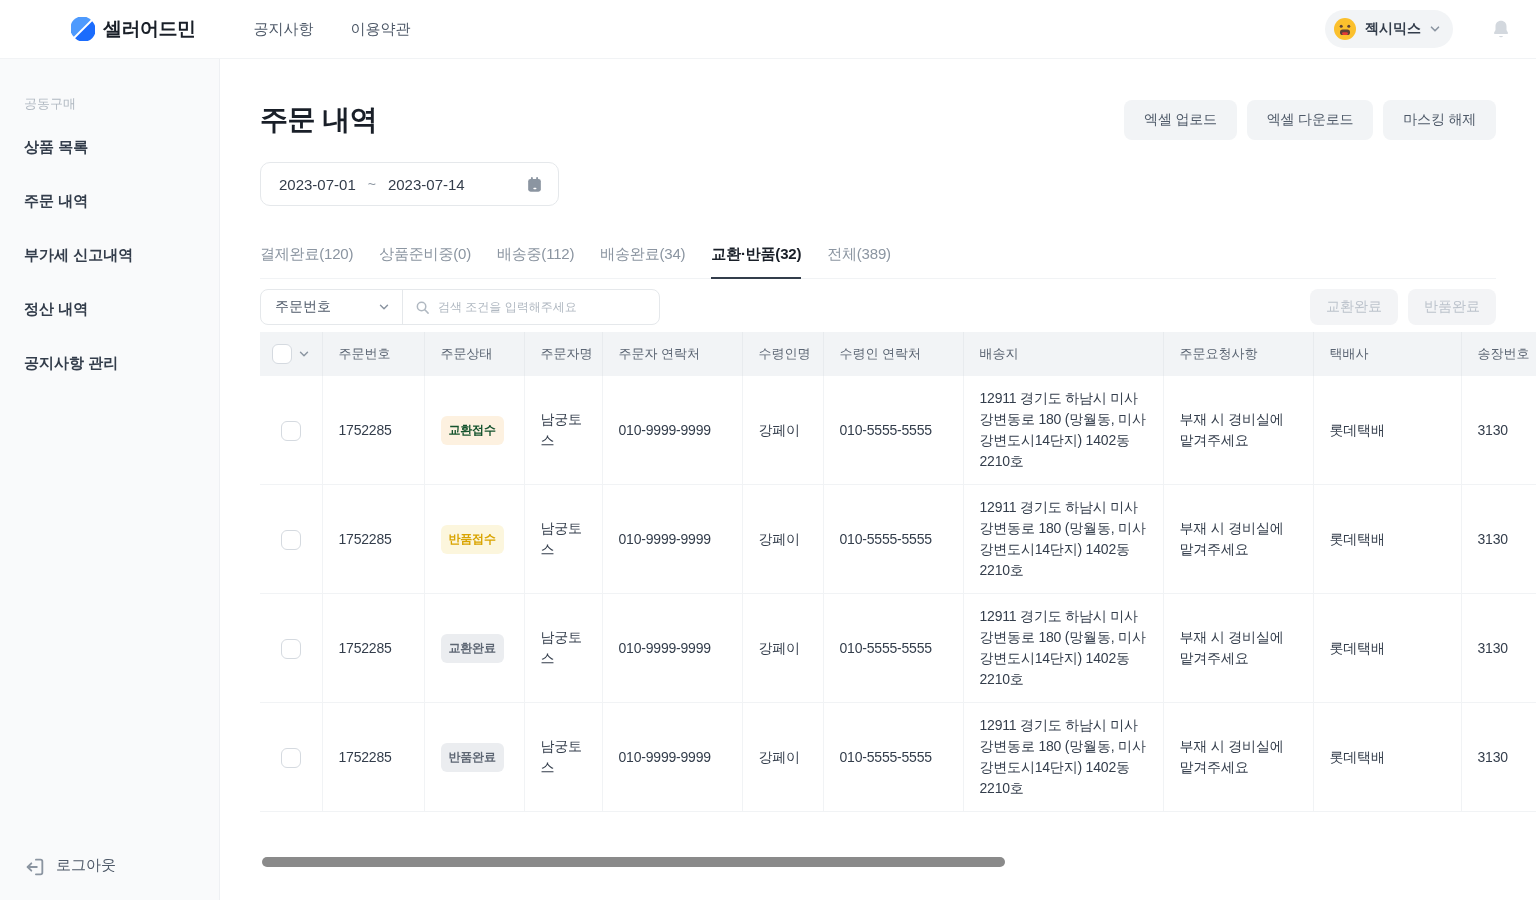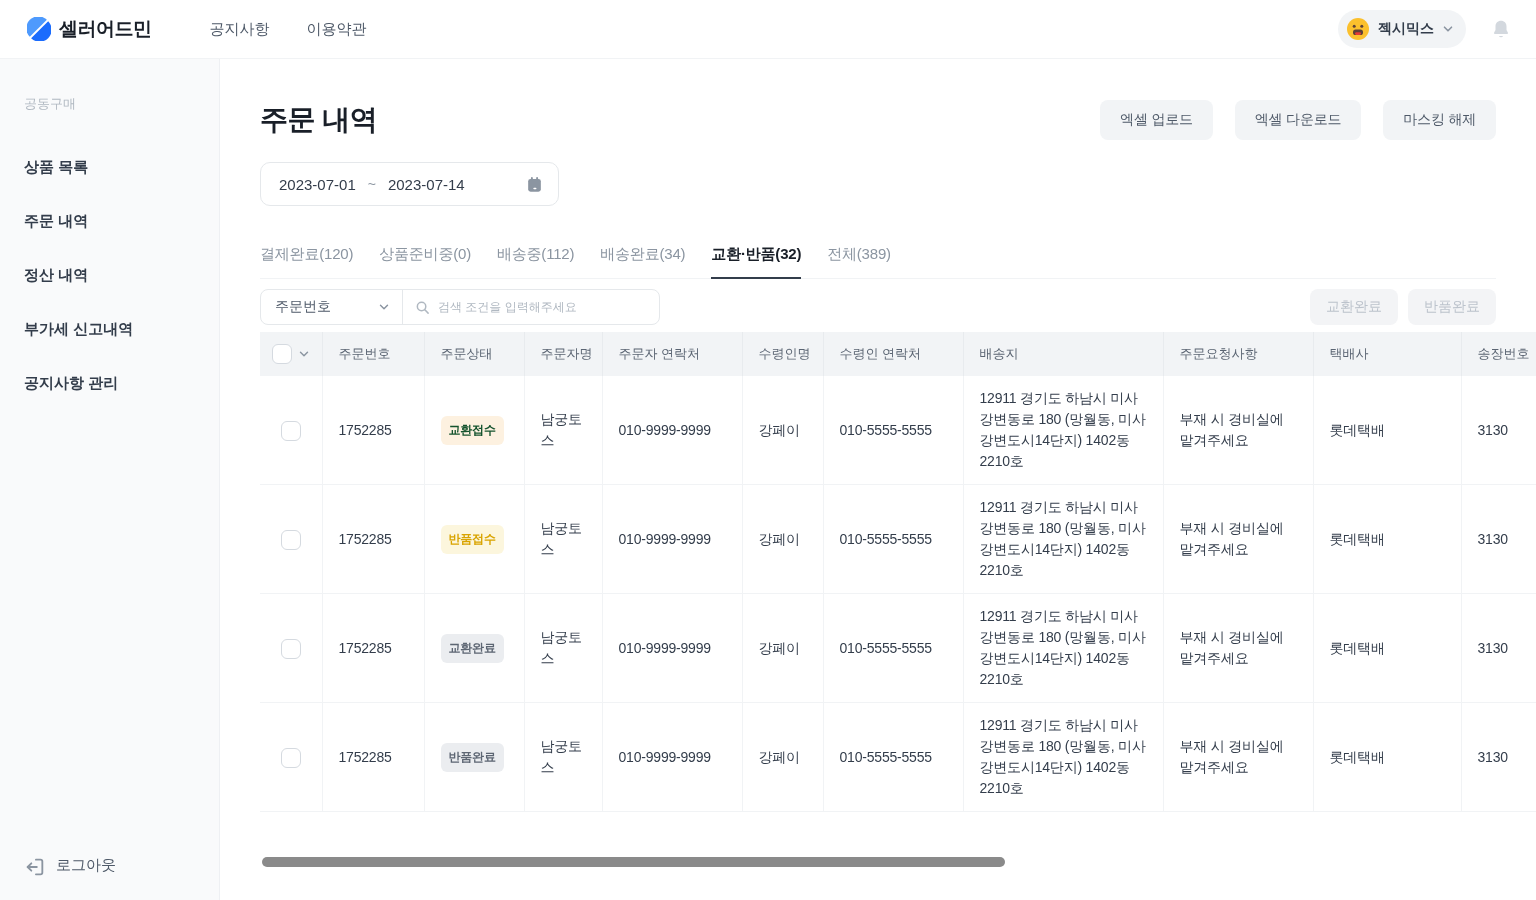--- a/index.html
+++ b/index.html
@@ -1,40 +1,40 @@
 <!DOCTYPE html>
 <html><head>
 <meta charset="utf-8">
 <style>
   * { margin:0; padding:0; box-sizing:border-box; }
   html,body { width:1536px; height:900px; overflow:hidden; background:#fff;
     font-family:"Liberation Sans","DejaVu Sans",sans-serif; color:#333d4b; }
   .topbar { height:59px; display:flex; align-items:center; padding:0 24px 0 27px;
     border-bottom:1px solid #f1f3f5; background:#fff; position:relative; z-index:5; }
-  .logo { display:flex; align-items:center; gap:8px; }
+  .logo { display:flex; align-items:center; gap:8px;margin-left:44px; }
   .logo-text { font-size:19px; font-weight:800; color:#191f28; letter-spacing:-0.5px; }
   .top-nav { display:flex; gap:37px; margin-left:58px; }
   .top-nav-item { font-size:15px; color:#4e5968; cursor:pointer; }
-  .top-right { margin-left:auto; display:flex; align-items:center; gap:24px; }
+  .top-right { margin-left:auto; display:flex; align-items:center; gap:37px; }
   .profile-pill { display:flex; align-items:center; gap:8px; background:#f2f4f6;
     border-radius:20px; height:38px; padding:0 12px 0 8px; cursor:pointer; }
   .profile-name { font-size:14px; font-weight:600; color:#333d4b; }
   .layout { display:flex; height:841px; }
   .sidebar { width:220px; background:#f9fafb; border-right:1px solid #eef0f3;
     padding:36px 24px 0; position:relative; flex:none; }
-  .sidebar-section { font-size:13px; color:#b0b8c1; margin-bottom:32px; }
+  .sidebar-section { font-size:13px; color:#b0b8c1; margin-bottom:12px; }
   .sidebar-item { font-size:15px; font-weight:700; color:#333d4b; padding:13px 0;
     margin-bottom:9px; cursor:pointer; }
   .logout { position:absolute; bottom:12px; left:24px; display:flex; align-items:flex-start;
     gap:10px; font-size:15px; color:#4e5968; cursor:pointer; padding:10px 0; }
   .main { flex:1; position:relative; overflow:hidden; }
   .main-inner { padding:41px 40px 0; }
   .title-row { display:flex; align-items:center; justify-content:space-between; }
   .page-title { font-size:28px; font-weight:700; color:#191f28; letter-spacing:-0.5px; }
-  .toolbar { display:flex; gap:22px; }
+  .toolbar { display:flex; gap:10px; }
   .btn { height:40px; padding:0 20px; background:#f2f4f6; border:none; border-radius:8px;
     font-size:14px; font-weight:500; color:#4e5968; cursor:pointer;
     font-family:inherit; letter-spacing:-0.2px; }
   .date-picker { margin-top:22px; width:299px; height:44px; border:1px solid #e5e8eb;
     border-radius:10px; display:flex; align-items:center; padding:0 14px 0 18px;
     gap:12px; cursor:pointer; }
   .date-text { font-size:15px; color:#333d4b; }
   .date-sep { font-size:14px; color:#8b95a1; }
   .date-picker .cal { margin-left:auto; }
   .tabs { margin-top:39px; display:flex; gap:26px; border-bottom:1px solid #f1f3f5; }
@@ -121,22 +121,22 @@
     </span>
   </div>
 </header>
 
 <div class="layout">
   <aside class="sidebar">
     <div class="sidebar-section">공동구매</div>
     <nav>
         <div class="sidebar-item">상품 목록</div>
         <div class="sidebar-item">주문 내역</div>
+        <div class="sidebar-item">부가세 신고내역</div>
         <div class="sidebar-item">정산 내역</div>
-        <div class="sidebar-item">부가세 신고내역</div>
         <div class="sidebar-item">공지사항 관리</div>
       </nav>
     <div class="logout">
       <span class="icon">
         <svg width="22" height="22" viewBox="0 0 24 24" fill="none" stroke="#8b95a1" stroke-width="2" stroke-linecap="round" stroke-linejoin="round">
           <path d="M13 4h5a2 2 0 0 1 2 2v12a2 2 0 0 1-2 2h-5"></path>
           <polyline points="8,8 4,12 8,16"></polyline>
           <line x1="4" y1="12" x2="14" y2="12"></line>
         </svg>
       </span>

